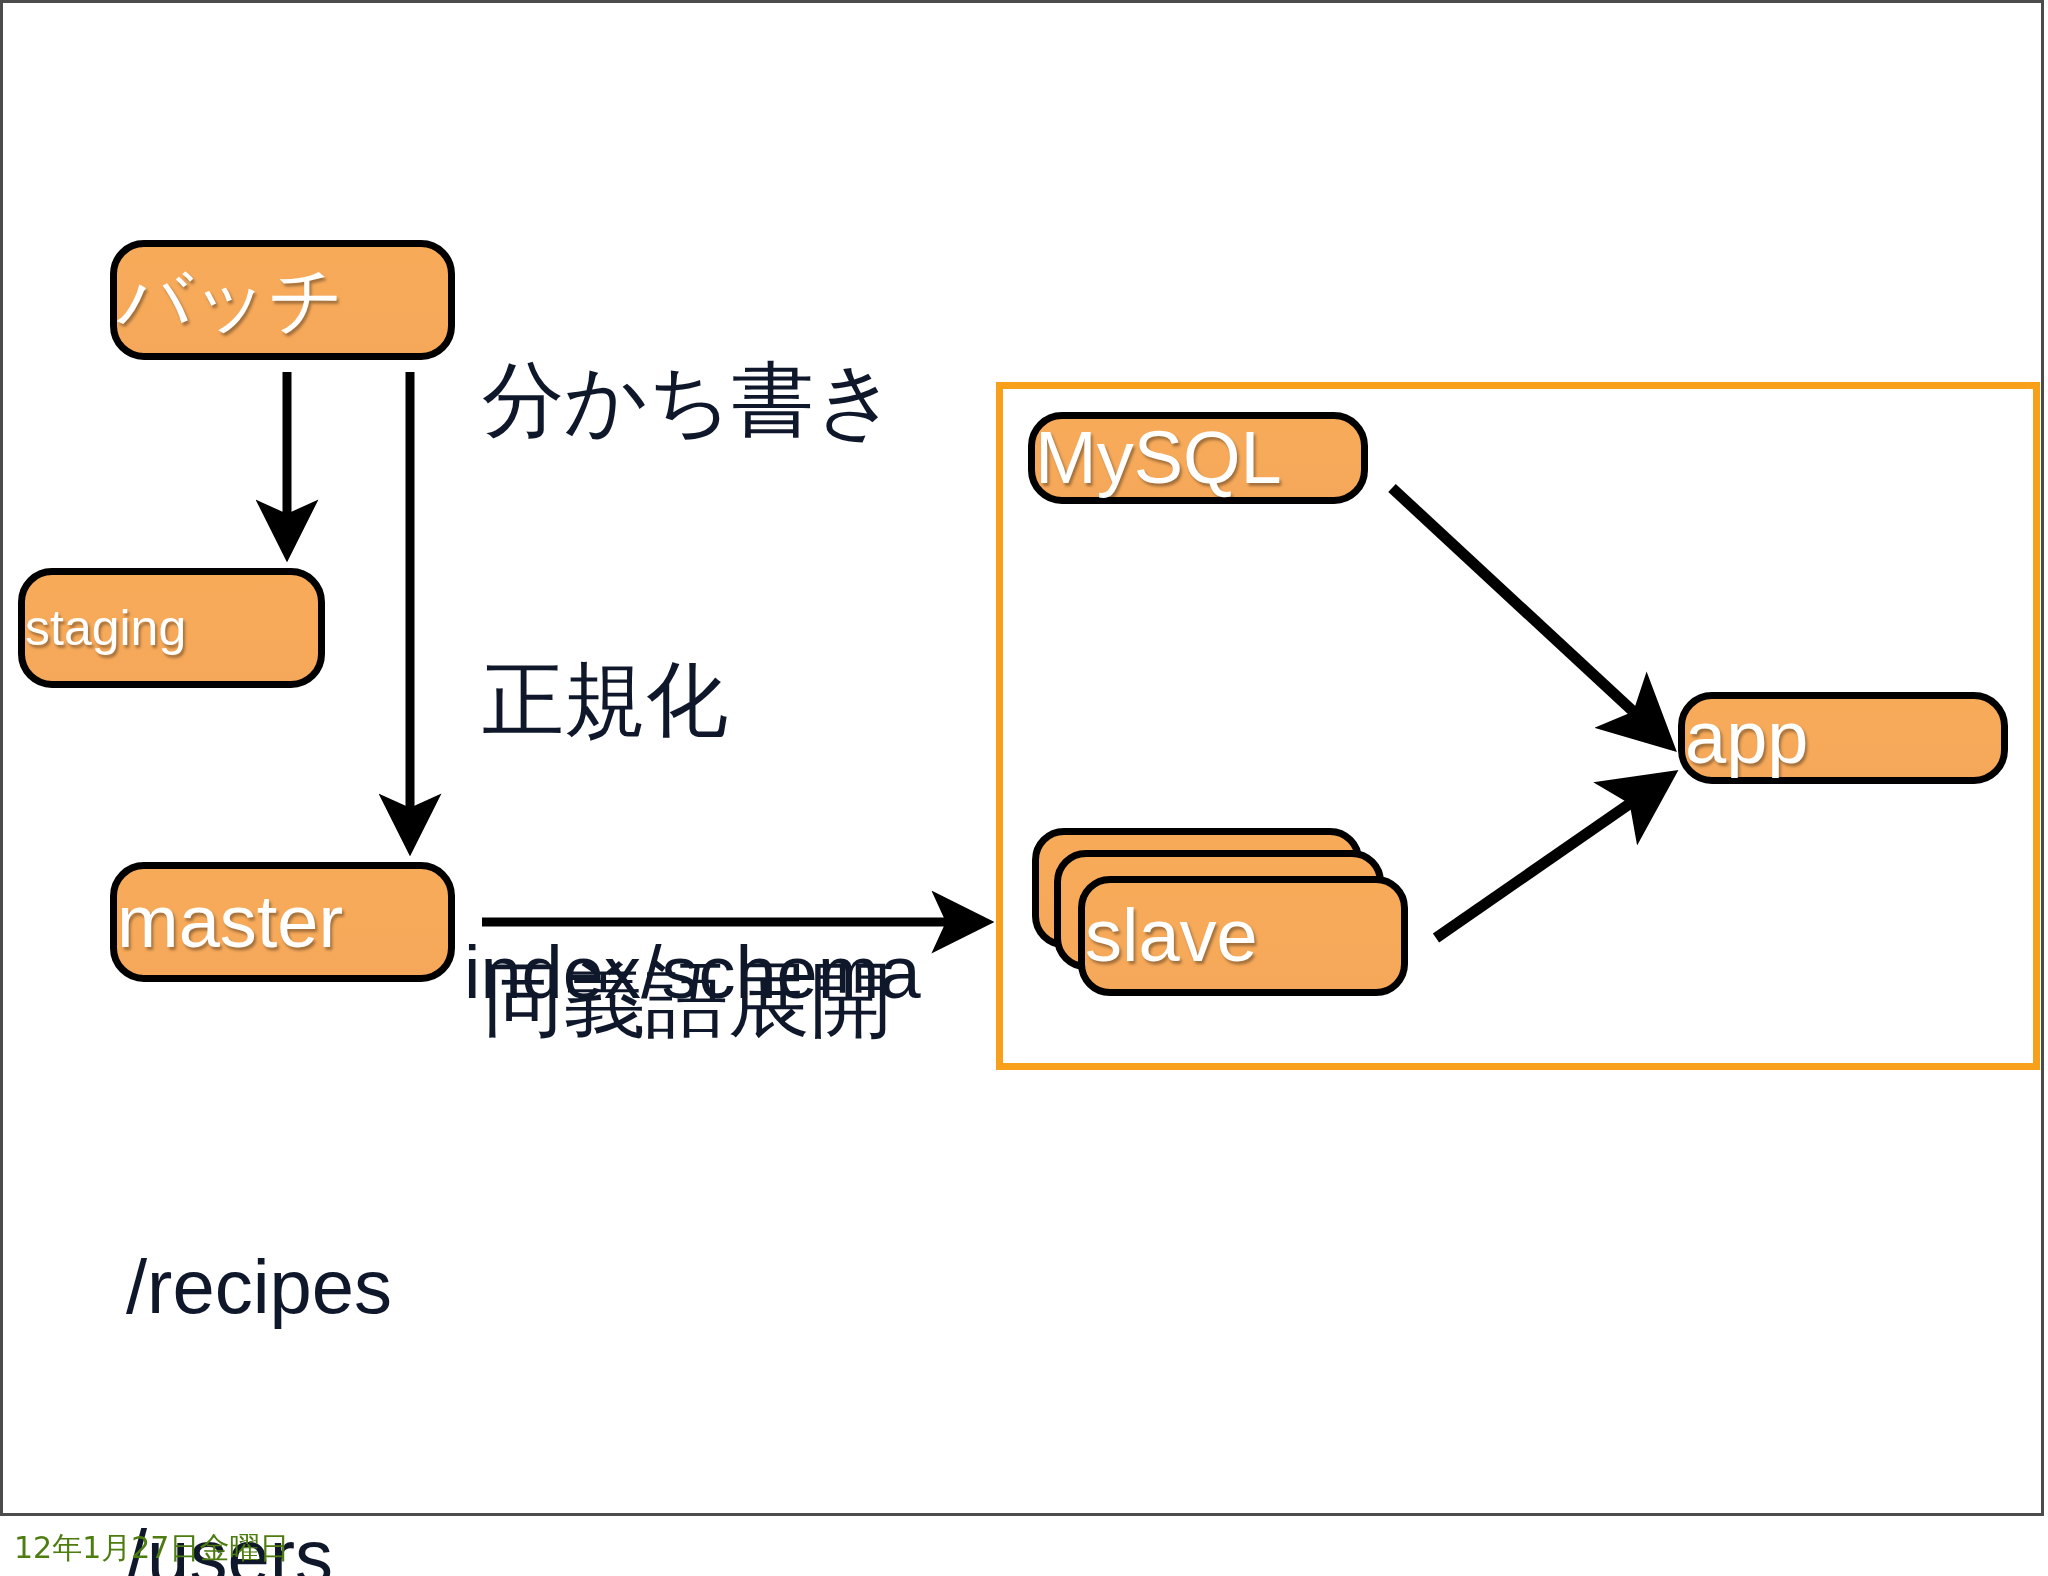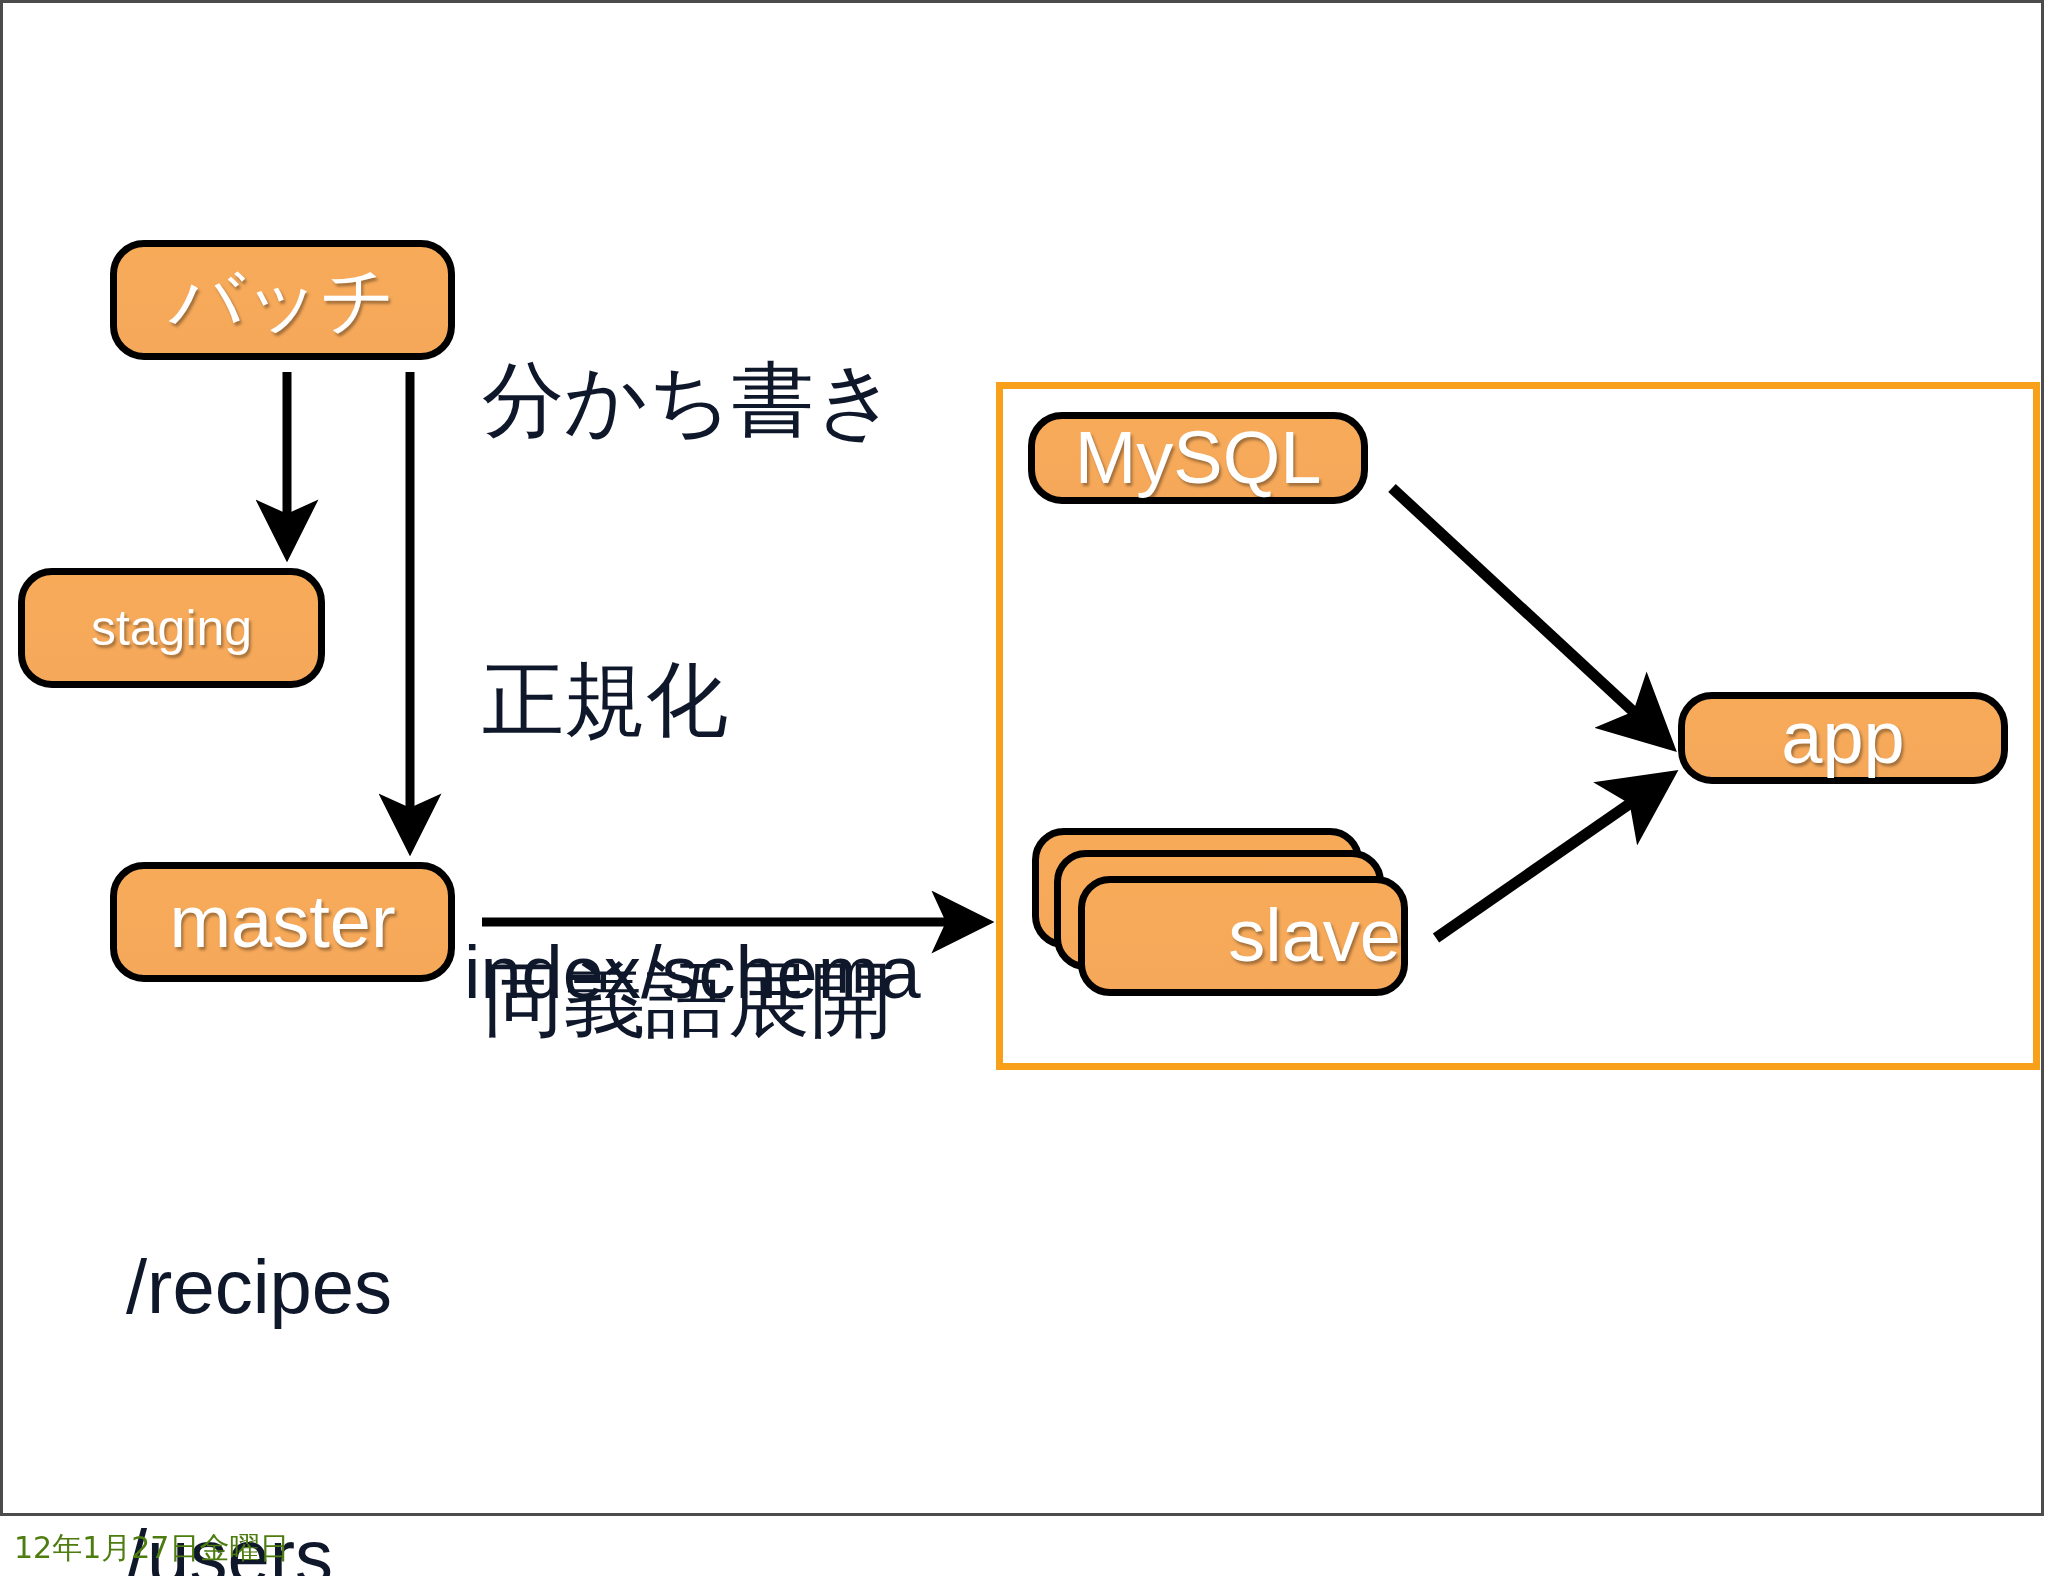--- a/index.html
+++ b/index.html
@@ -29,21 +29,20 @@
 
   
   .node {
     position: absolute;
     box-sizing: border-box;
     background: linear-gradient(#f7ab59, #f6a85a);
     border: 7px solid #000000;
     border-radius: 34px;
     display: flex;
     align-items: center;
-    justify-content: center;
     color: #ffffff;
     text-shadow: 2px 3px 3px rgba(0,0,0,0.35);
     white-space: nowrap;
     z-index: 5;
   }
   .node-label { display: block; line-height: 1; }
 
   #node-batch   { left: 110px; top: 240px;  width: 345px; height: 120px; font-size: 74px; }
   #node-staging { left: 18px;  top: 568px;  width: 307px; height: 120px; font-size: 50px; }
   #node-master  { left: 110px; top: 862px;  width: 345px; height: 120px; font-size: 74px; }
@@ -58,21 +57,21 @@
     background: linear-gradient(#f7ab59, #f6a85a);
     border: 7px solid #000000;
     border-radius: 32px;
     width: 330px;
     height: 120px;
   }
   .slave-card.c1 { left: 0px;  top: 0px; }
   .slave-card.c2 { left: 22px; top: 22px; }
   .slave-card.c3 {
     left: 46px; top: 48px;
-    display: flex; align-items: center; justify-content: flex-end;
+    display: flex; align-items: center; justify-content: flex-start;
     color: #ffffff; font-size: 74px; line-height: 1;
     text-shadow: 2px 3px 3px rgba(0,0,0,0.35);
   }
 
   
   .group-frame {
     position: absolute;
     left: 996px;
     top: 382px;
     width: 1044px;

